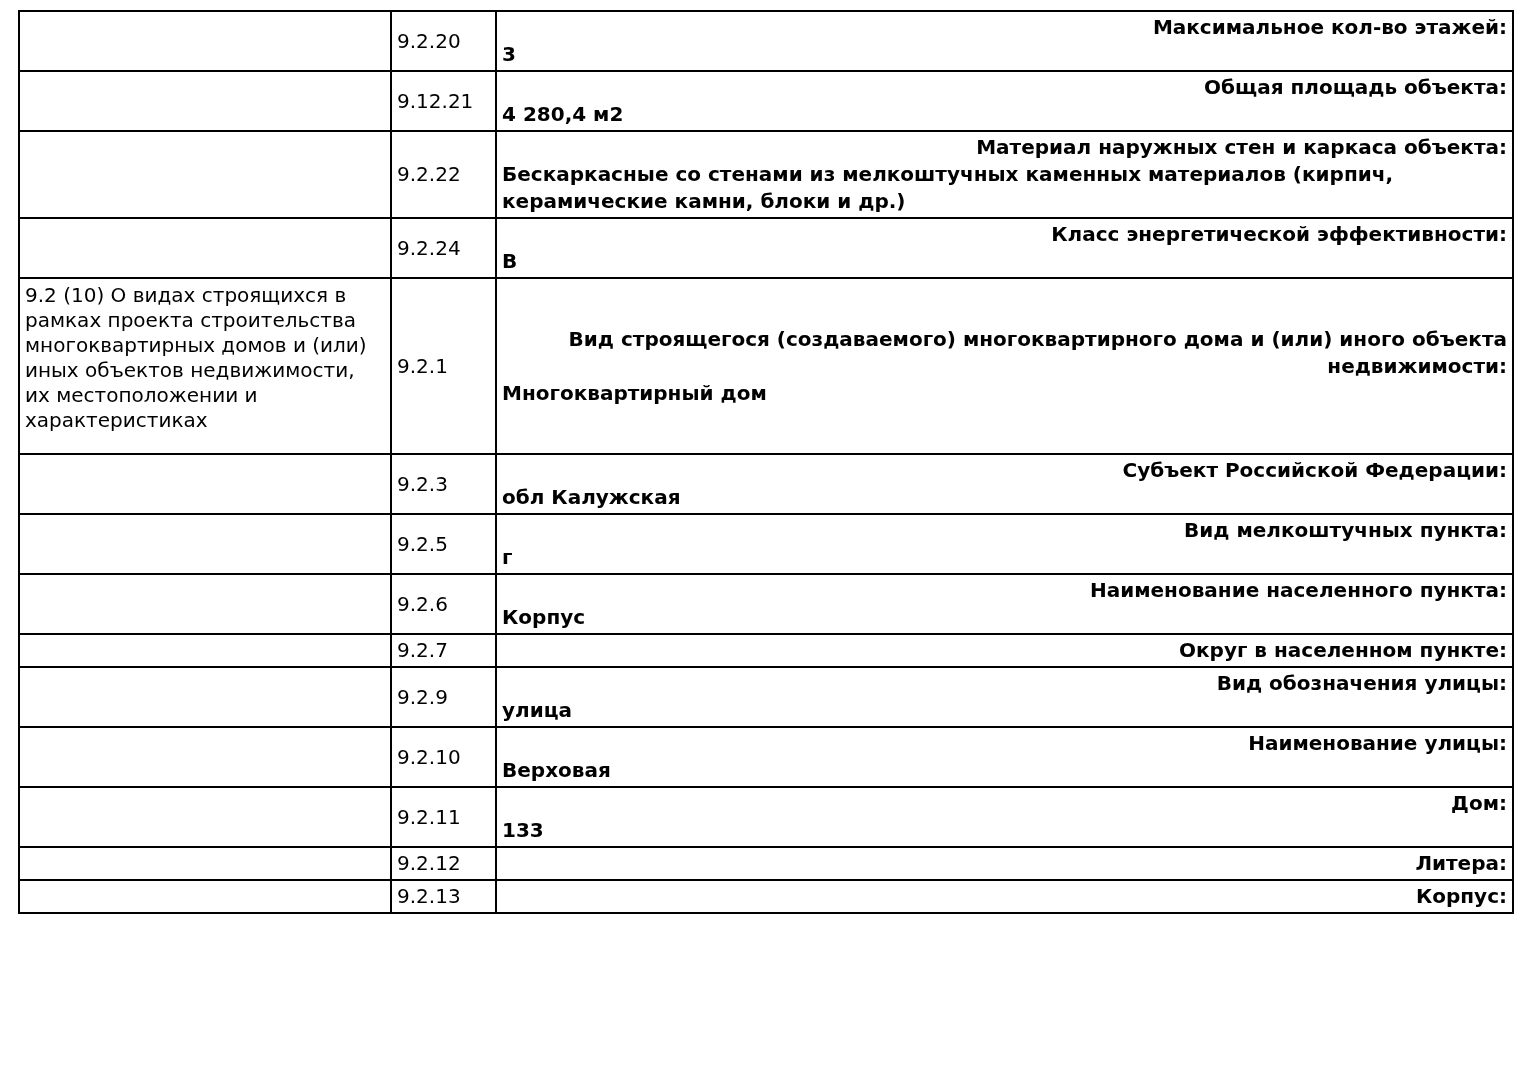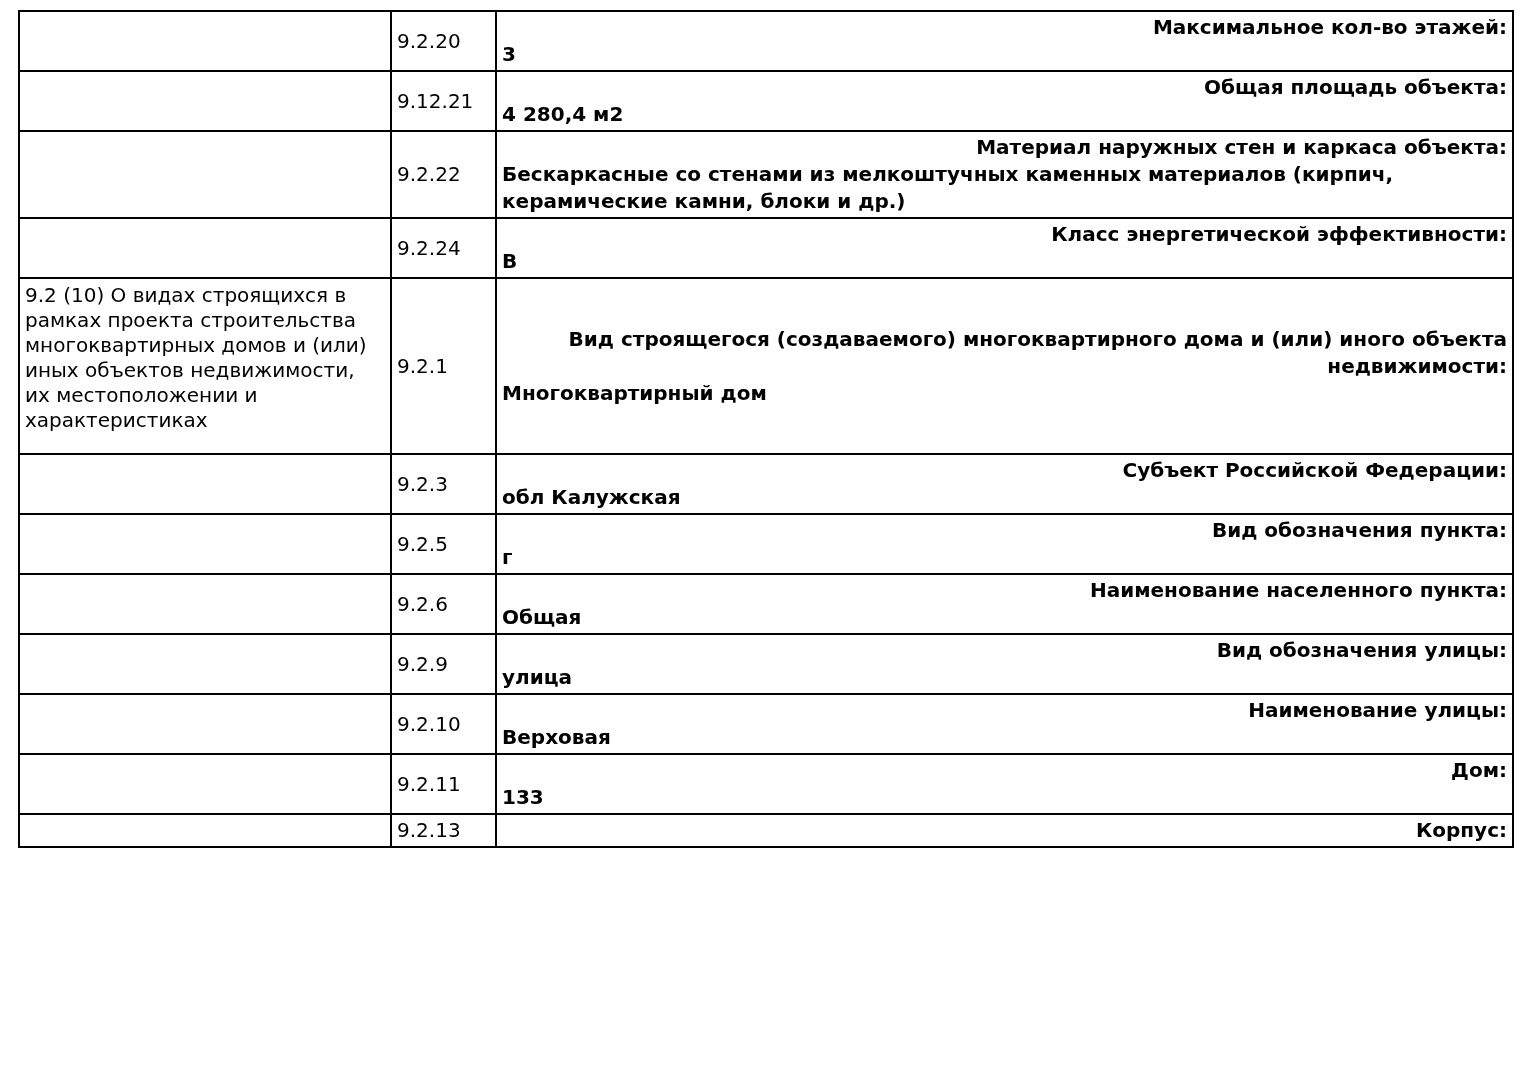--- a/index.html
+++ b/index.html
@@ -144,38 +144,49 @@
 
 
     <tr>
       <td class="section">
           <div></div>
         </td>
       <td class="num">
           <div>9.2.5</div>
         </td>
       <td class="content">
-          <div class="label">Вид обозначения пункта:</div>
+          <div class="label">Вид мелкоштучных пункта:</div>
           <div class="value">г</div>
         </td>
     </tr>
 
     <tr>
       <td class="section">
           <div></div>
         </td>
       <td class="num">
           <div>9.2.6</div>
         </td>
       <td class="content">
           <div class="label">Наименование населенного пункта:</div>
-          <div class="value">Общая</div>
-        </td>
-    </tr>
-
+          <div class="value">Корпус</div>
+        </td>
+    </tr>
+
+    <tr>
+      <td class="section">
+          <div></div>
+        </td>
+      <td class="num">
+          <div>9.2.7</div>
+        </td>
+      <td class="content">
+          <div class="label">Округ в населенном пункте:</div>
+        </td>
+    </tr>
 
 
     <tr>
       <td class="section">
           <div></div>
         </td>
       <td class="num">
           <div>9.2.9</div>
         </td>
       <td class="content">
@@ -203,20 +214,31 @@
         </td>
       <td class="num">
           <div>9.2.11</div>
         </td>
       <td class="content">
           <div class="label">Дом:</div>
           <div class="value">133</div>
         </td>
     </tr>
 
+    <tr>
+      <td class="section">
+          <div></div>
+        </td>
+      <td class="num">
+          <div>9.2.12</div>
+        </td>
+      <td class="content">
+          <div class="label">Литера:</div>
+        </td>
+    </tr>
 
     <tr>
       <td class="section">
           <div></div>
         </td>
       <td class="num">
           <div>9.2.13</div>
         </td>
       <td class="content">
           <div class="label">Корпус:</div>

